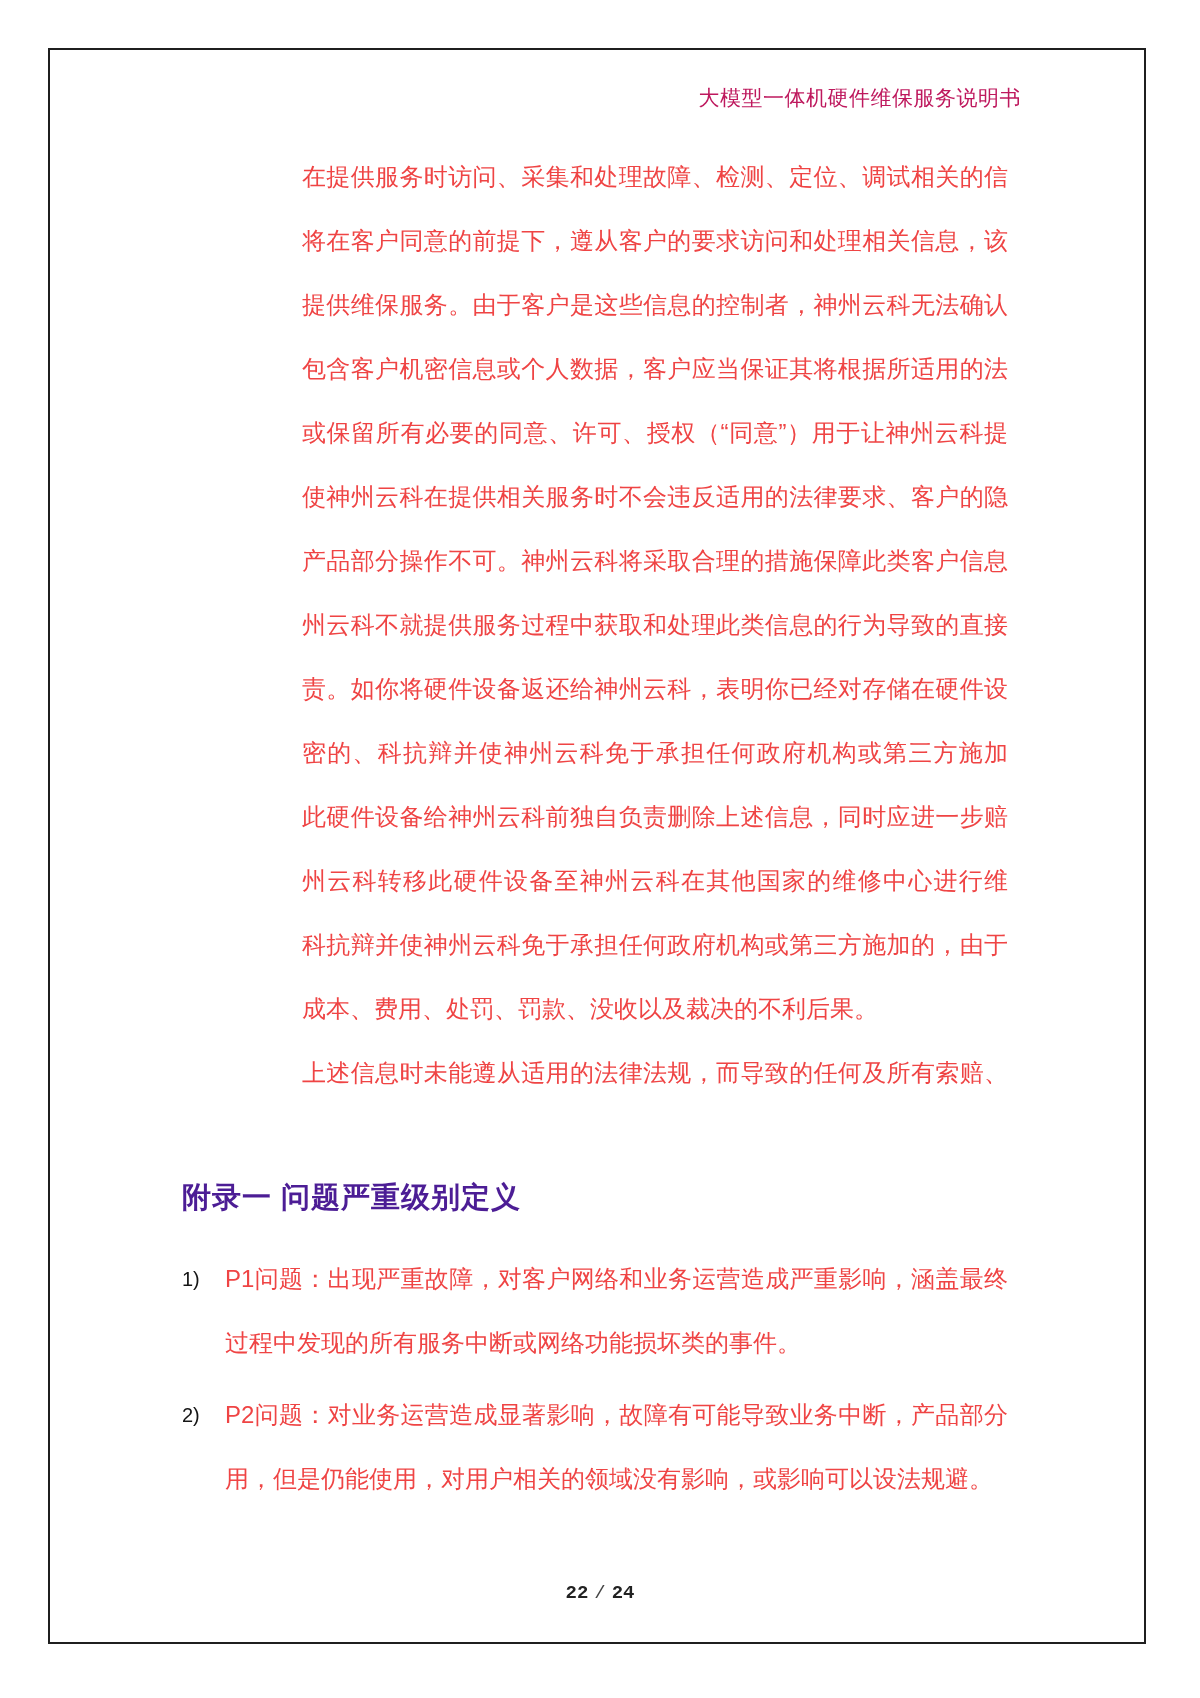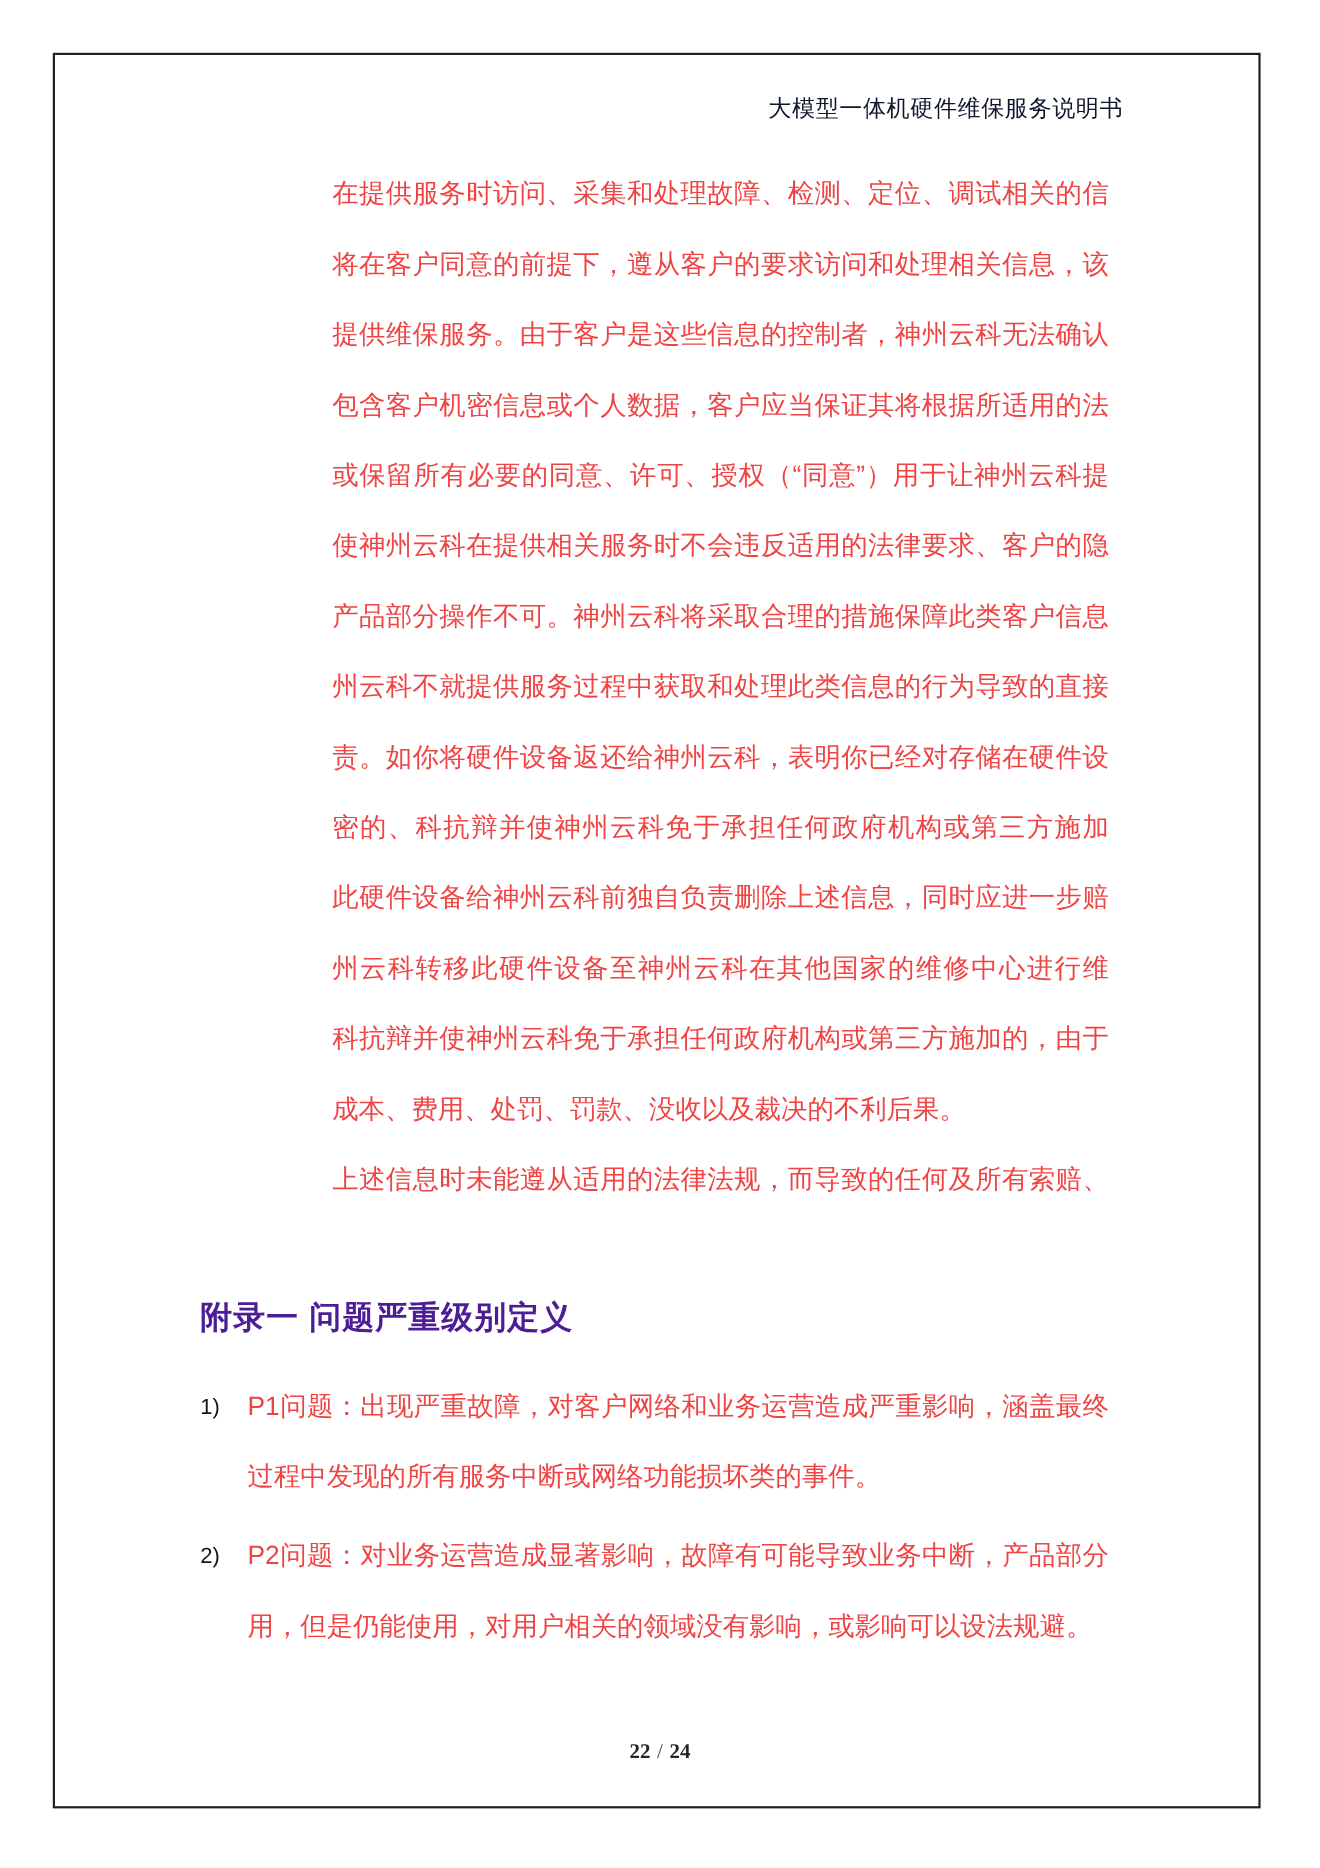--- a/index.html
+++ b/index.html
@@ -26,21 +26,21 @@
     box-sizing: border-box;
     pointer-events: none;
   }
   .header-title {
     position: absolute;
     top: 84px;
     right: 179px;
     font-family: "Liberation Serif", serif;
     font-size: 21px;
     letter-spacing: 0.5px;
-    color: #0f172a;
+    color: #be185d;
     white-space: nowrap;
   }
   .body-text {
     position: absolute;
     left: 302px;
     top: 145px;
     width: 706px;
   }
   .bline {
     font-size: 24px;
@@ -83,21 +83,21 @@
     font-size: 20px;
     line-height: 64px;
     color: #151515;
   }
   .footer {
     position: absolute;
     top: 1582px;
     left: 0;
     width: 1200px;
     text-align: center;
-    font-family: Liberation Serif, serif;
+    font-family: Liberation Mono, monospace;
     font-size: 19px;
     color: #222222;
   }
   .footer .num { font-weight: bold; }
   .footer .sep { font-weight: normal; color: #444444; padding: 0 6px; }
 </style>
 </head>
 <body>
 
 <div class="page">

